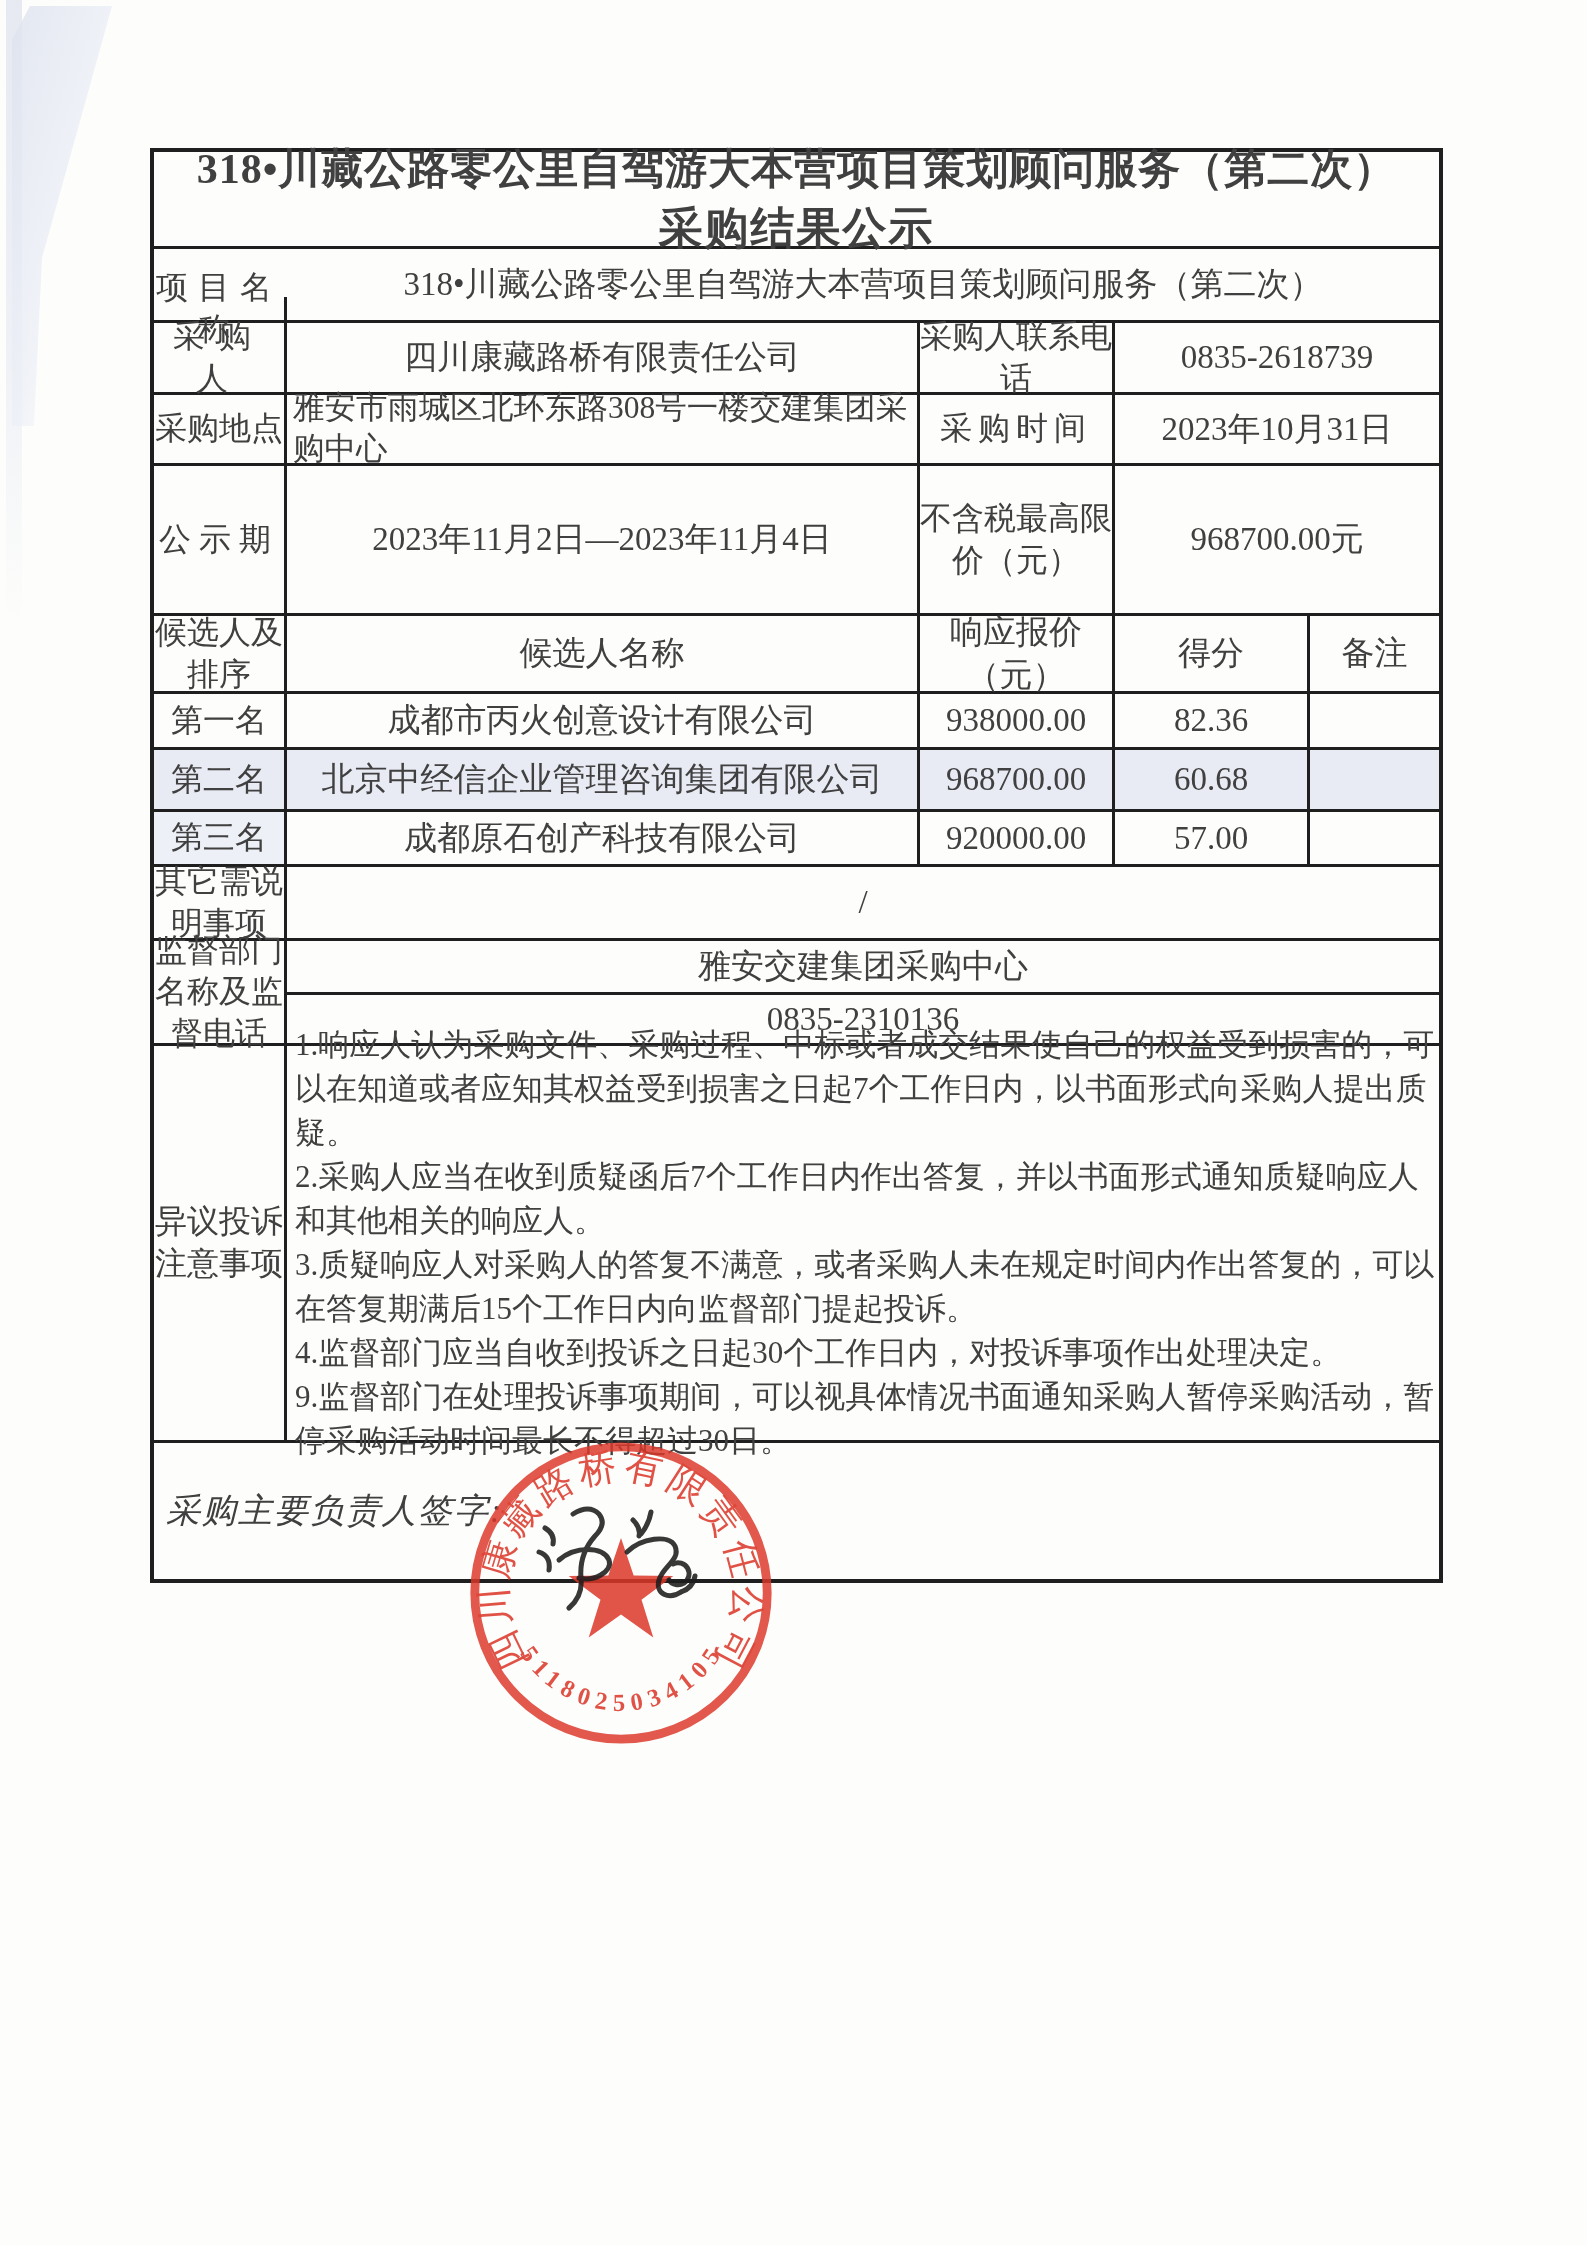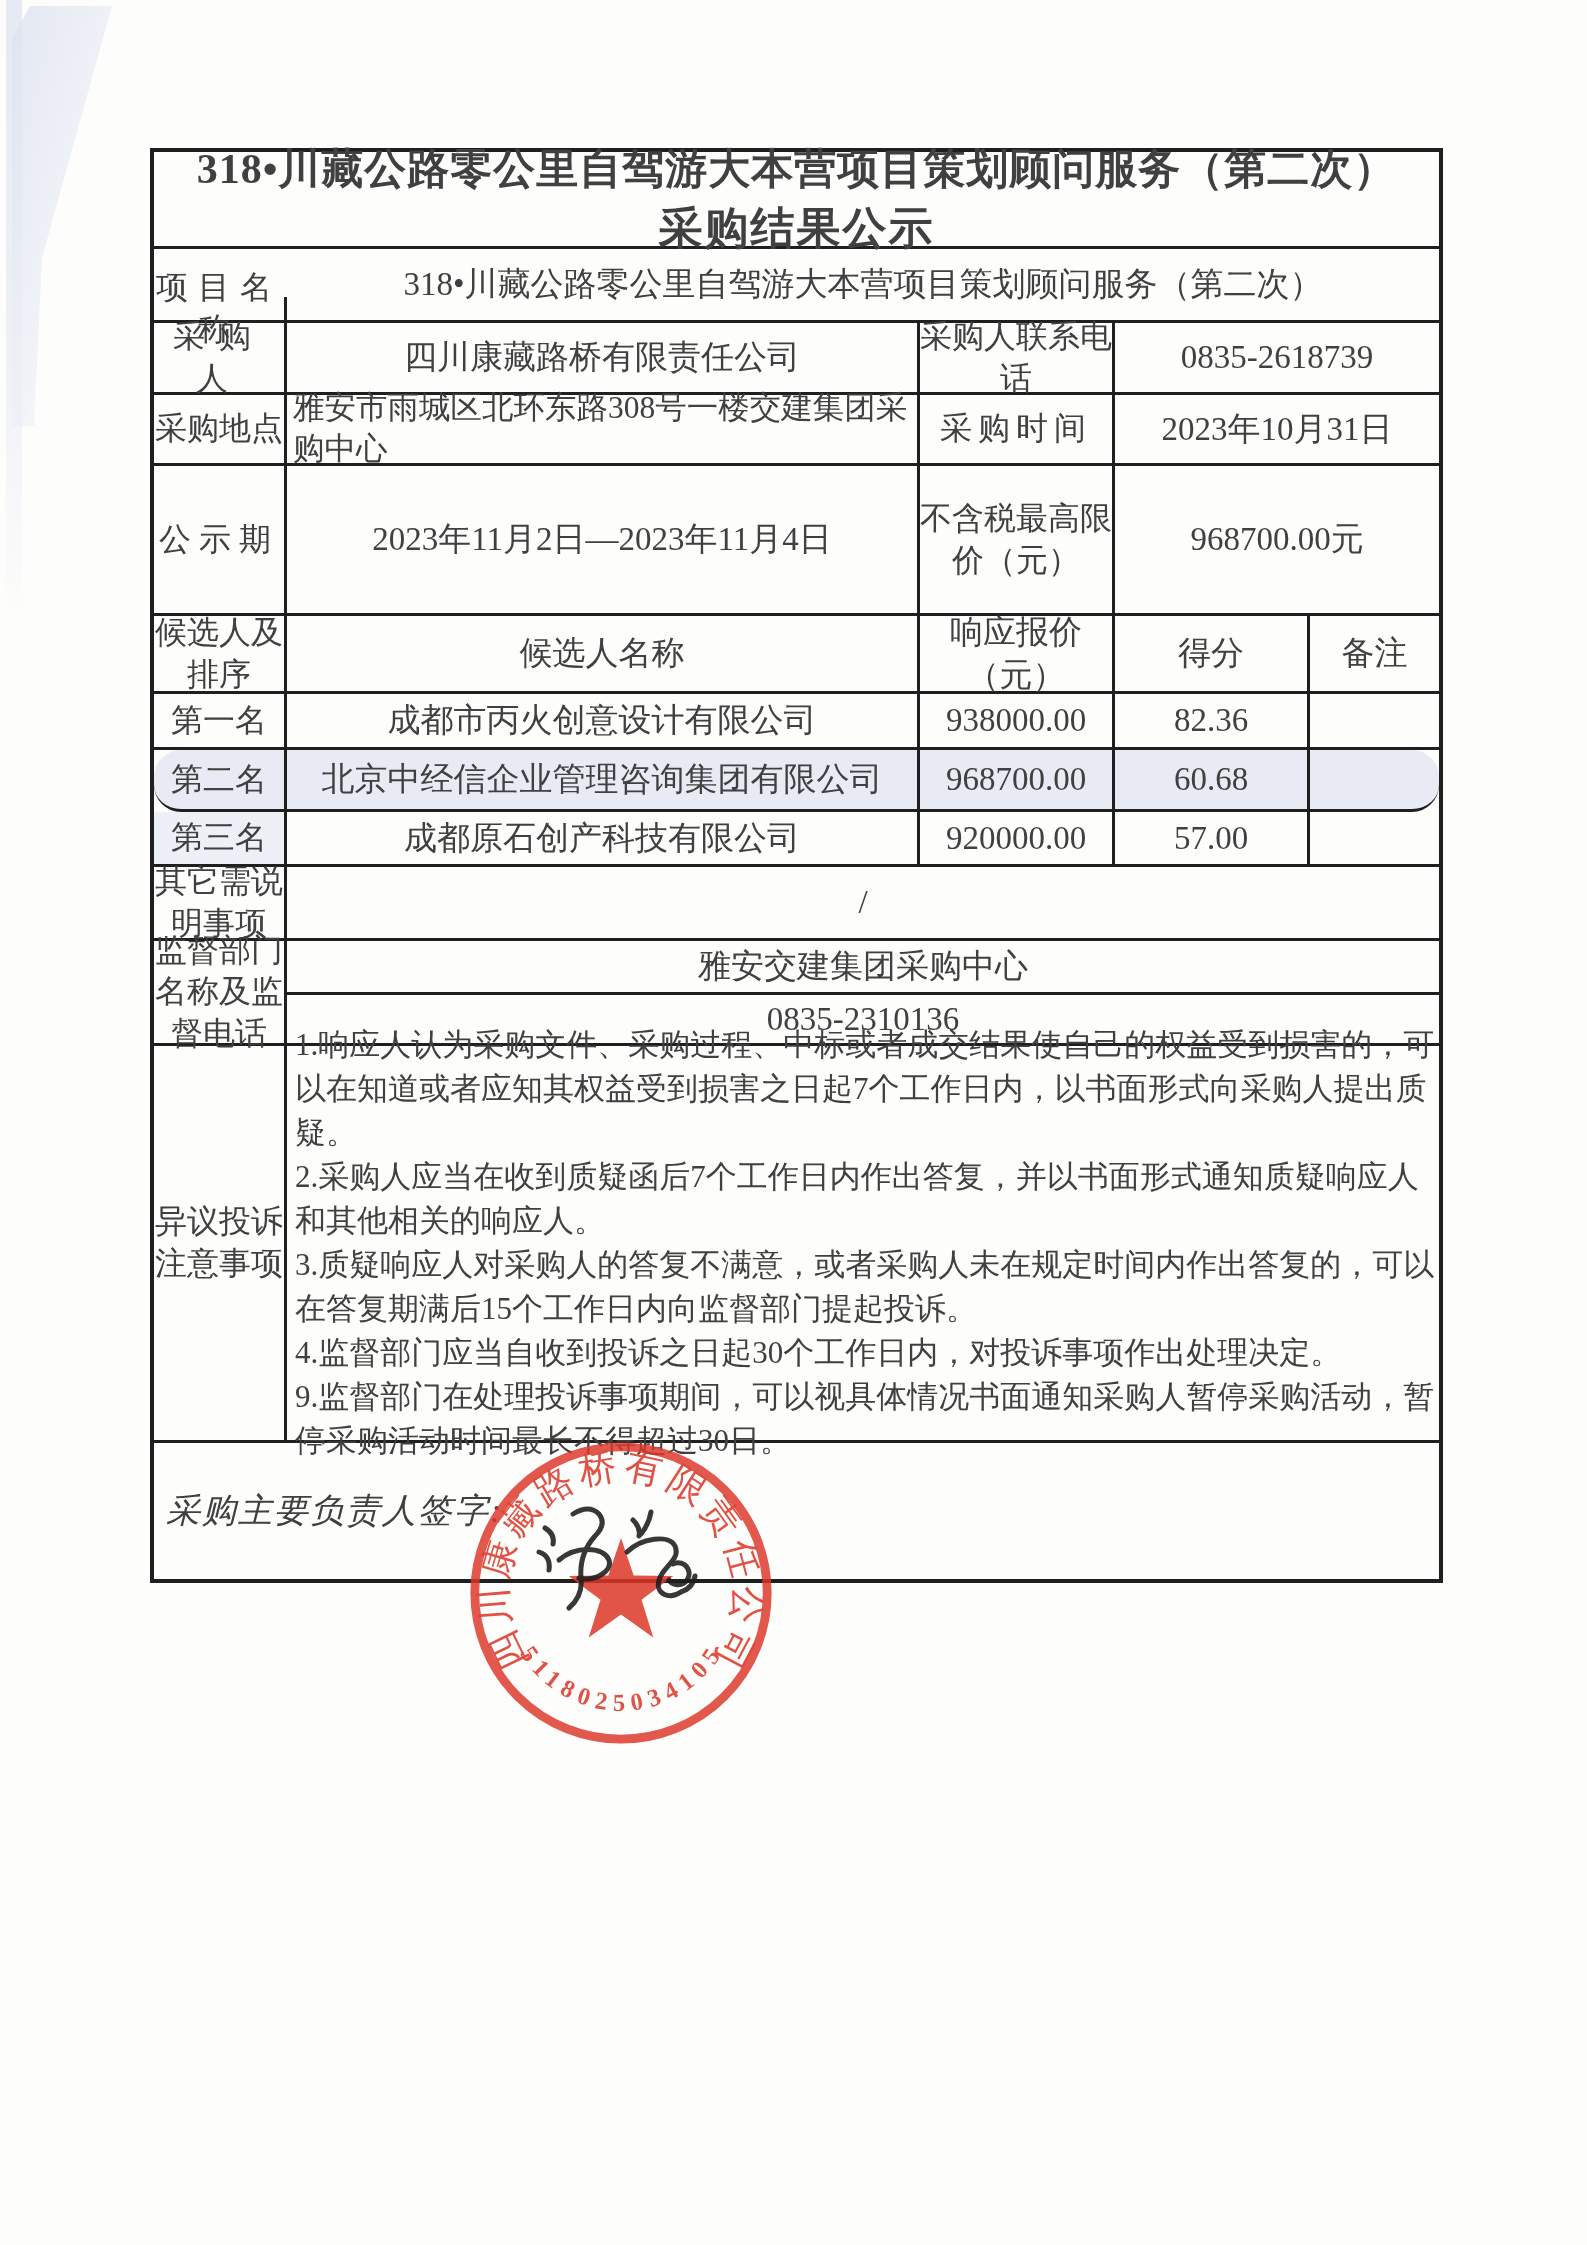--- a/index.html
+++ b/index.html
@@ -56,21 +56,21 @@
     font-weight:bold;
   }
   .title-l1{font-size:42px;letter-spacing:1px;}
   .title-l2{font-size:44px;letter-spacing:2px;margin-top:2px;}
   .h-project{height:74px;}
   .h-buyer{height:72px;}
   .h-loc{height:71px;}
   .h-period{height:150px;}
   .h-candhead{height:78px;}
   .h-r1{height:56px;}
-  .h-r2{height:62px;border-radius:27px;}
+  .h-r2{height:62px;}
   .h-r3{height:55px;}
   .h-other{height:74px;}
   .h-superv{height:105px;}
   .h-object{height:397px;}
   .h-sign{height:136px;font-style:italic;}
   .ls10{letter-spacing:10px;margin-top:48px;}
   .ls14{letter-spacing:14px;}
   .ls8{letter-spacing:8px;}
   .ls6{letter-spacing:6px;}
   .left-text{justify-content:flex-start;text-align:left;padding:4px 6px;}

